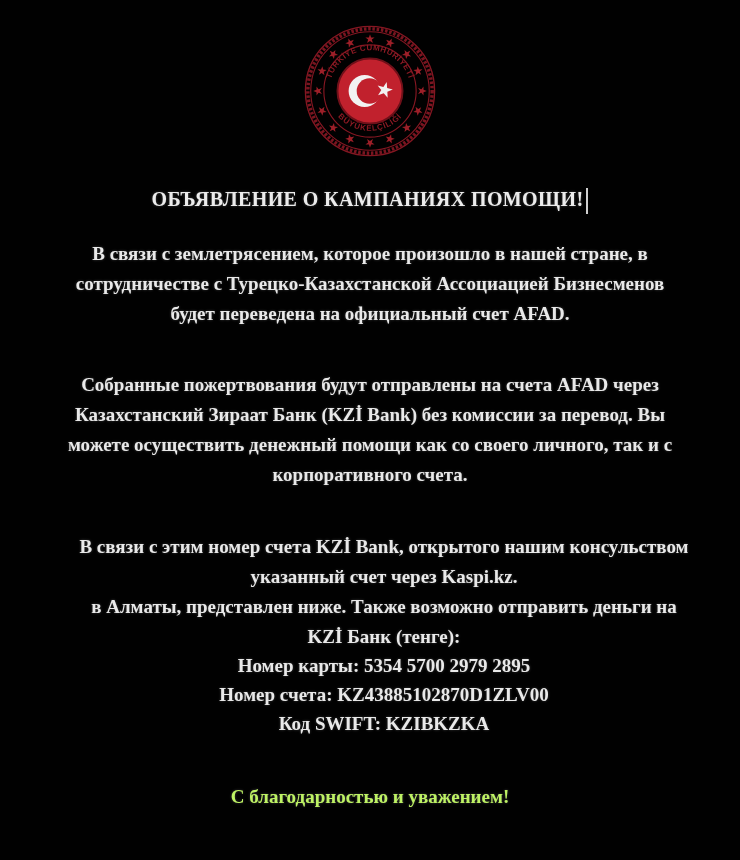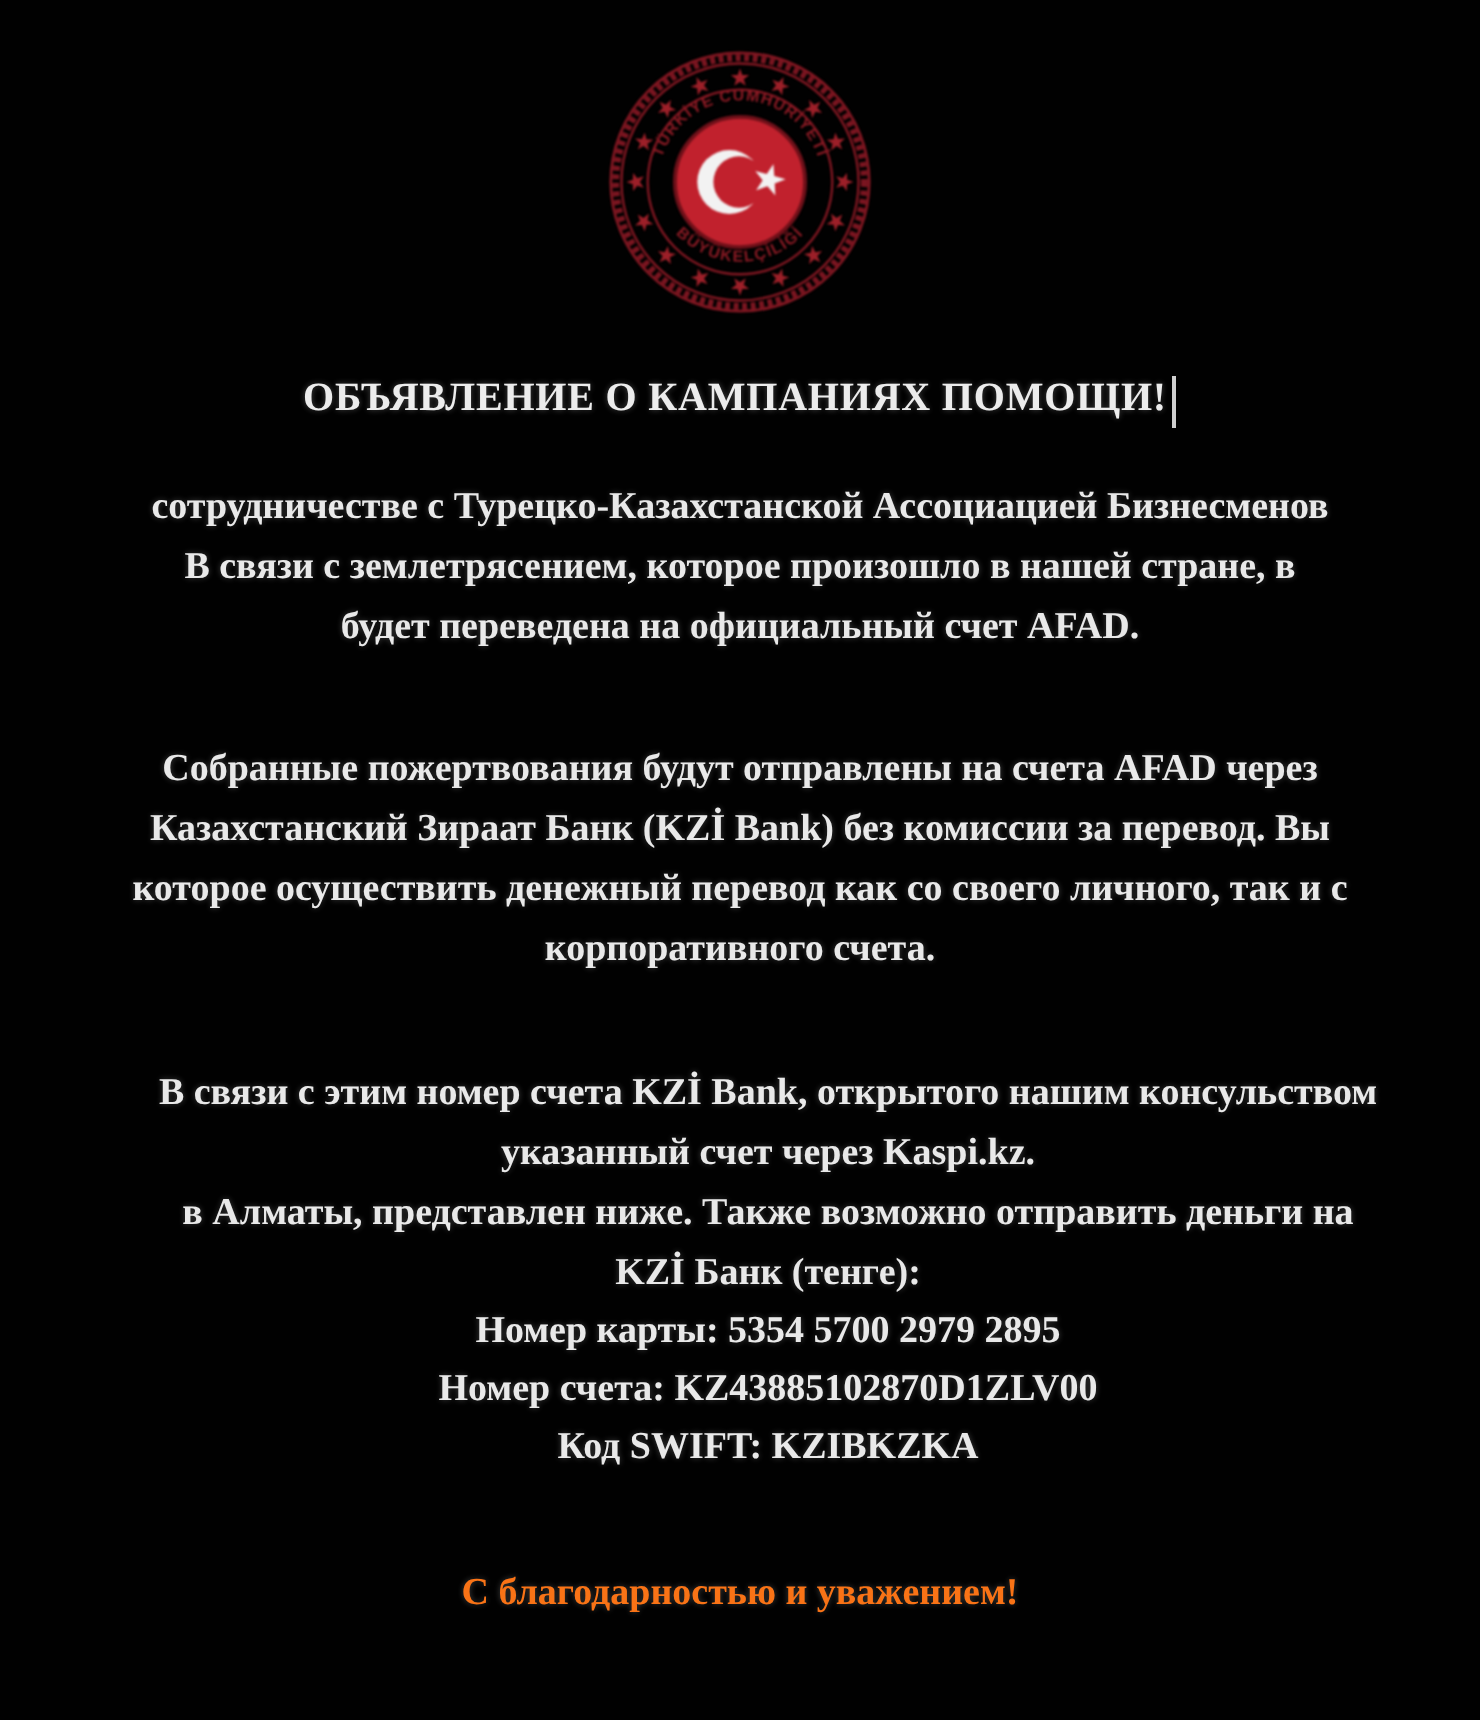--- a/index.html
+++ b/index.html
@@ -55,21 +55,21 @@
     white-space: nowrap;
   }
   .p1 { margin-top: 25px; }
   .p2 { margin-top: 41px; }
   .p3 { margin-top: 42px; padding-left: 28px; }
   .bank-block .line { line-height: 29px; }
   .closing-row {
     margin-top: 44px;
     font-size: 19px;
     font-weight: bold;
-    color: #f97316;
+    color: #bef264;
     line-height: 30px;
     text-shadow: 0 0 3px rgba(230,230,230,0.28);
     white-space: nowrap;
   }
 </style>
 </head>
 <body>
 
 <div class="page">
 
@@ -121,29 +121,29 @@
       </g>
     </svg>
   </div>
 
   <div class="title-row">
     <span>ОБЪЯВЛЕНИЕ О КАМПАНИЯХ ПОМОЩИ!</span>
       <span class="caret"></span>
   </div>
 
   <div class="para p1">
+    <div class="line">В связи с землетрясением, которое произошло в нашей стране, в</div>
     <div class="line">сотрудничестве с Турецко-Казахстанской Ассоциацией Бизнесменов</div>
-    <div class="line">В связи с землетрясением, которое произошло в нашей стране, в</div>
     <div class="line">будет переведена на официальный счет AFAD.</div>
   </div>
 
   <div class="para p2">
     <div class="line">Собранные пожертвования будут отправлены на счета AFAD через</div>
     <div class="line">Казахстанский Зираат Банк (KZİ Bank) без комиссии за перевод. Вы</div>
-    <div class="line">которое осуществить денежный перевод как со своего личного, так и с</div>
+    <div class="line">можете осуществить денежный помощи как со своего личного, так и с</div>
     <div class="line">корпоративного счета.</div>
   </div>
 
   <div class="para p3">
     <div class="line">В связи с этим номер счета KZİ Bank, открытого нашим консульством</div>
     <div class="line">указанный счет через Kaspi.kz.</div>
     <div class="line">в Алматы, представлен ниже. Также возможно отправить деньги на</div>
     <div class="bank-block">
       <div class="line">KZİ Банк (тенге):</div>
       <div class="line">Номер карты: 5354 5700 2979 2895</div>

